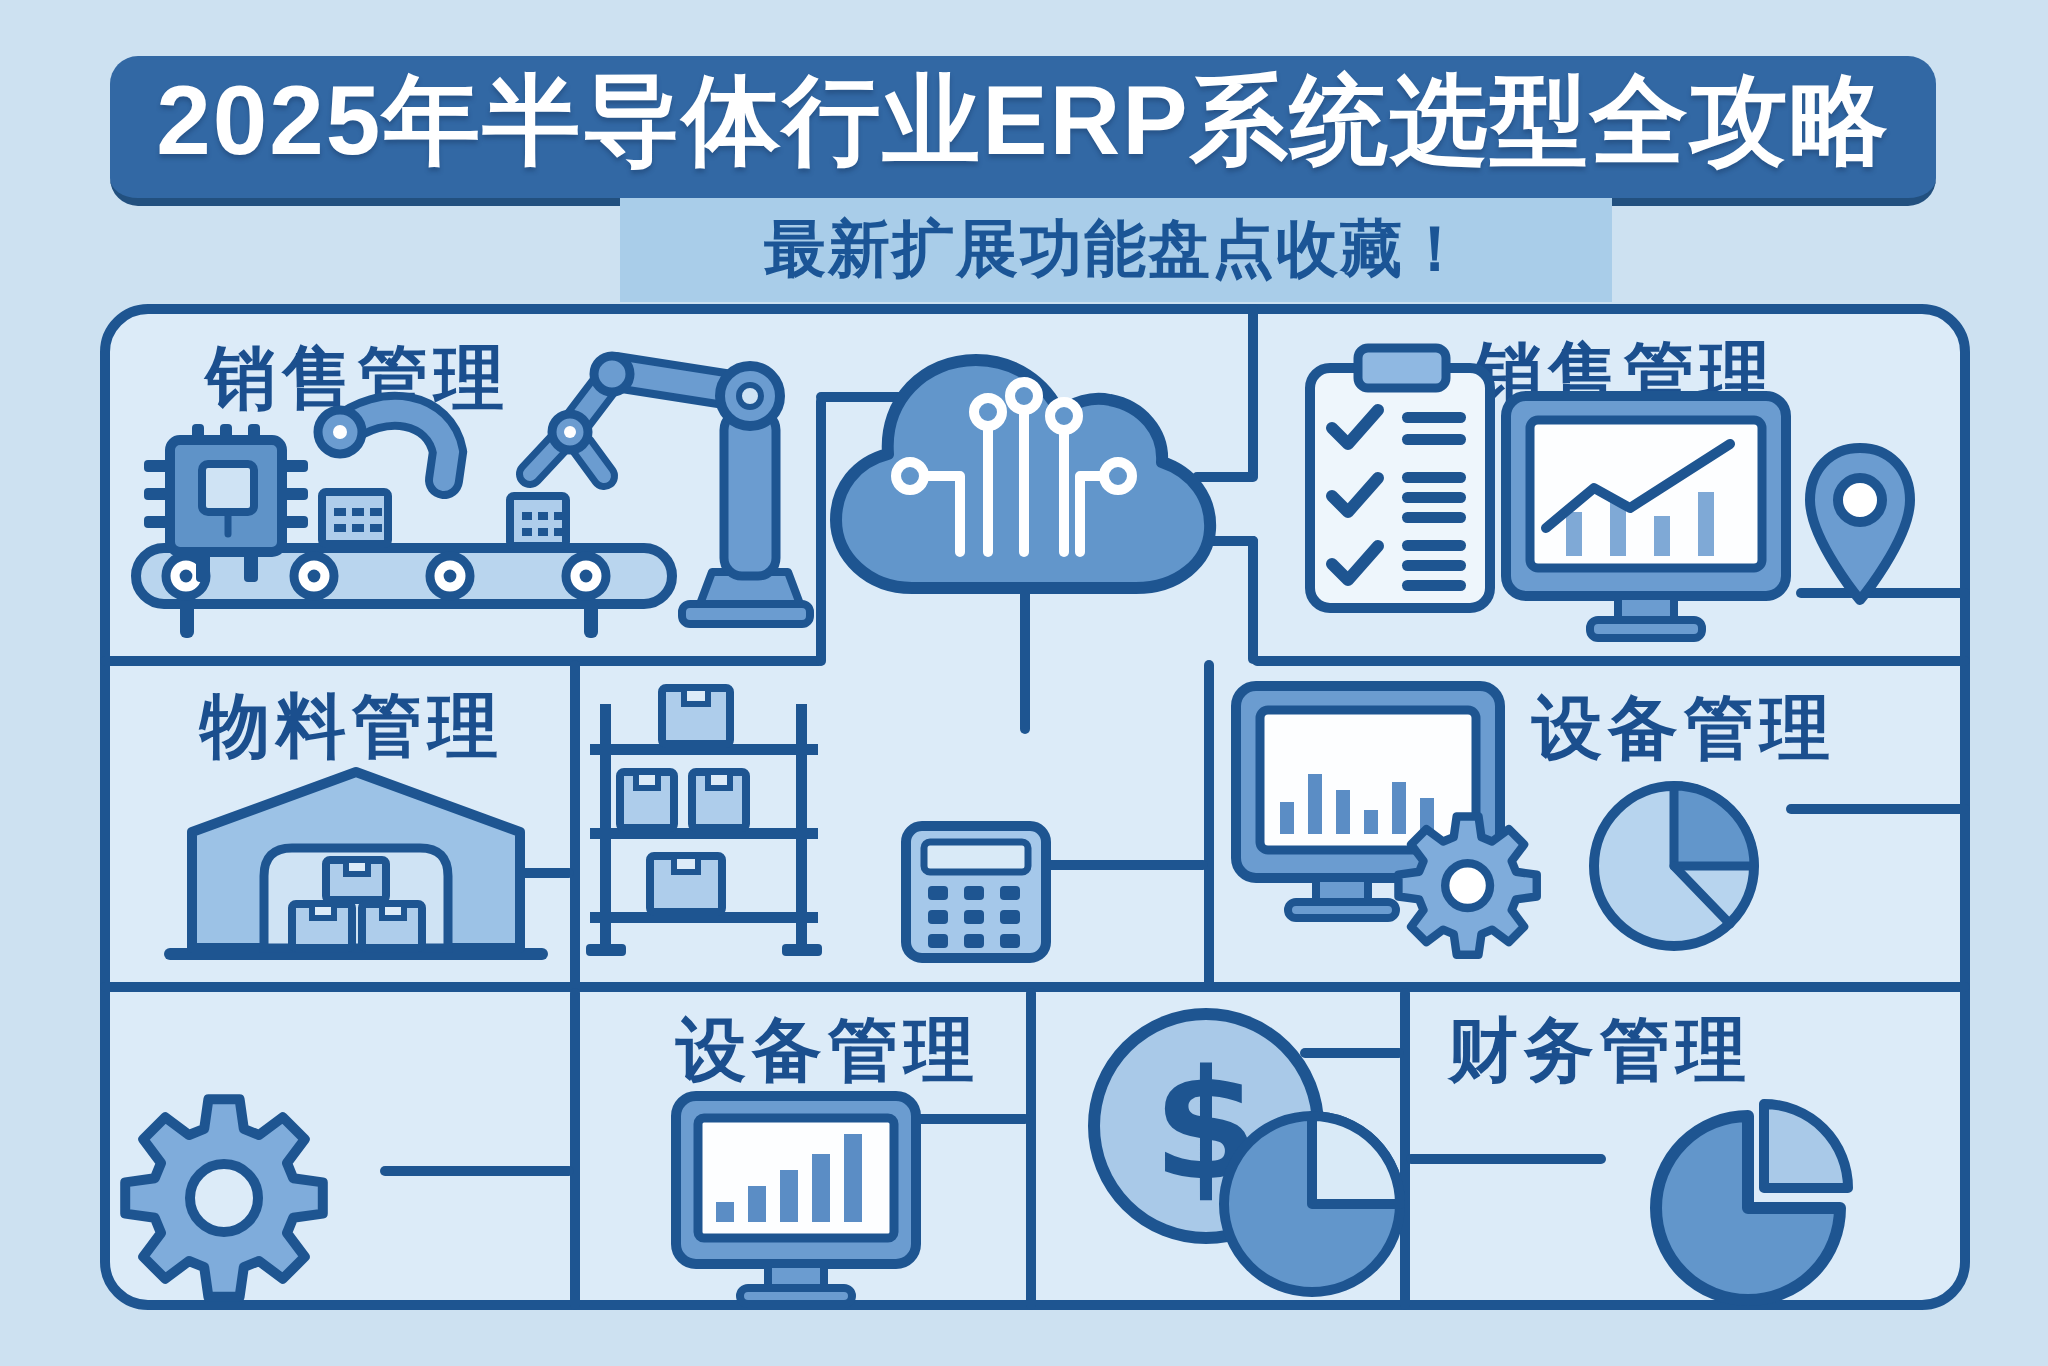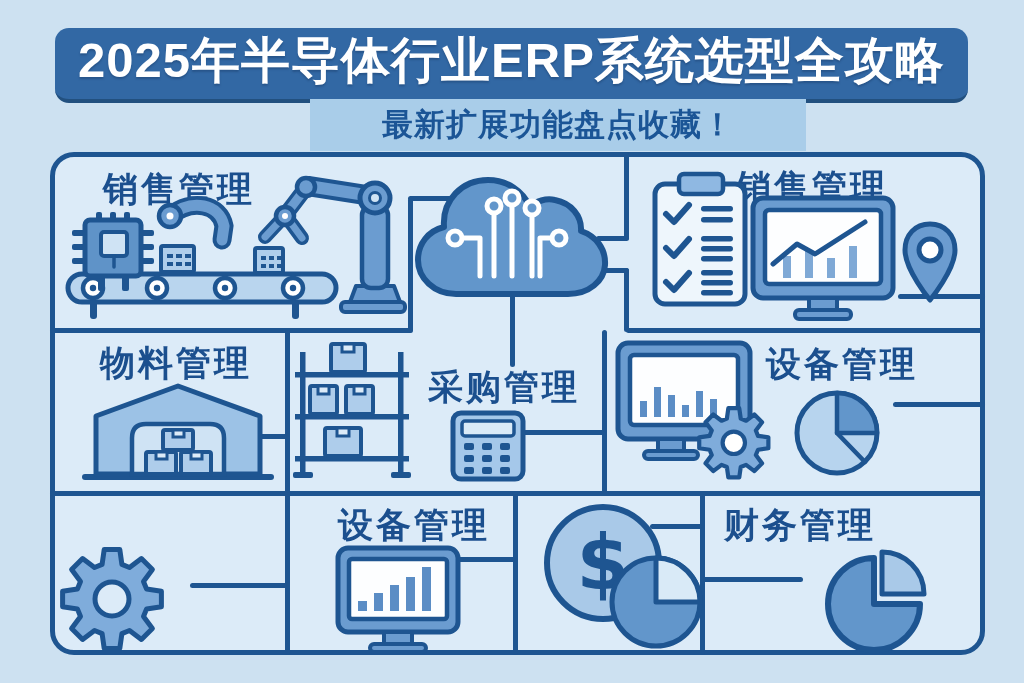--- a/index.html
+++ b/index.html
@@ -59,21 +59,20 @@
   <div class="line" style="left:523px;top:430px;width:81px;height:5px;"></div>
   <div class="line" style="left:893px;top:402px;width:92px;height:5px;"></div>
   <div class="line" style="left:190px;top:583px;width:97px;height:5px;"></div>
   <div class="line" style="left:450px;top:557px;width:65px;height:5px;"></div>
   <div class="line" style="left:650px;top:524px;width:52px;height:5px;"></div>
   <div class="line" style="left:703px;top:577px;width:100px;height:5px;"></div>
 
   <div class="lbl" style="left:103px;top:166px;">销售管理</div>
   <div class="lbl" style="left:736px;top:164px;">销售管理</div>
   <div class="lbl" style="left:100px;top:340px;">物料管理</div>
-  <div class="lbl" style="left:428px;top:364px;">采购管理</div>
   <div class="lbl" style="left:766px;top:341px;">设备管理</div>
   <div class="lbl" style="left:338px;top:502px;">设备管理</div>
   <div class="lbl" style="left:724px;top:502px;text-align:center;">财务管理</div>
 
   <svg style="left:58px;top:170px;" width="355" height="152" viewBox="0 0 355 152">
     <g>
       <rect x="32" y="120" width="7" height="29" rx="3" fill="#1e5591"></rect>
       <rect x="234" y="120" width="7" height="29" rx="3" fill="#1e5591"></rect>
       <rect x="10" y="104" width="268" height="28" rx="14" fill="#b9d5ee" stroke="#1e5591" stroke-width="5"></rect>
       <g fill="#ffffff" stroke="#1e5591" stroke-width="4.5">

